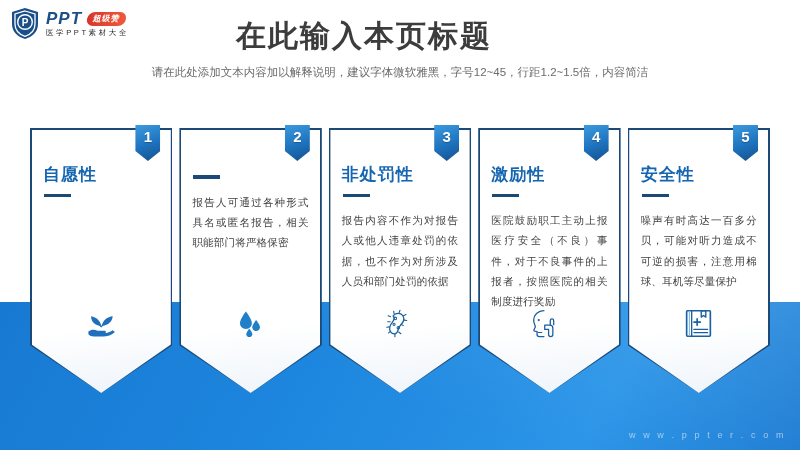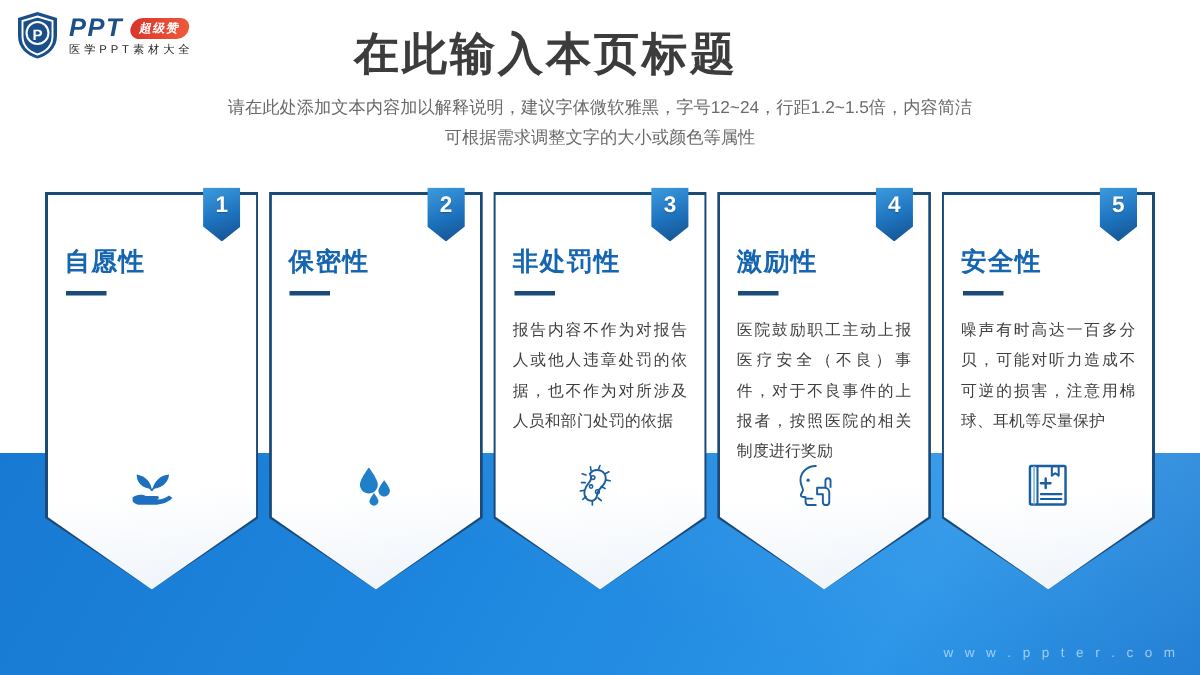--- a/index.html
+++ b/index.html
@@ -153,22 +153,21 @@
       <span class="logo-row1">
         <span class="logo-ppt">PPT</span>
         <span class="logo-badge">超级赞</span>
       </span>
       <span class="logo-sub">医学PPT素材大全</span>
     </span>
   </div>
 
   <div class="title">在此输入本页标题</div>
   <div class="subtitle">
-    <div>请在此处添加文本内容加以解释说明，建议字体微软雅黑，字号12~24，行距1.2~1.5倍，内容简洁</div>
-    <div>可根据需求调整文字的大小或颜色等属性</div>
+    <div>请在此处添加文本内容加以解释说明，建议字体微软雅黑，字号12~45，行距1.2~1.5倍，内容简洁</div>
   </div>
 
   <div class="cards">
 
     <div class="card">
       <div class="card-outline"></div>
       <div class="card-face"></div>
       <div class="badge">
         <div class="badge-shape"></div>
         <div class="badge-num">1</div>
@@ -188,22 +187,22 @@
     </div>
 
     <div class="card">
       <div class="card-outline"></div>
       <div class="card-face"></div>
       <div class="badge">
         <div class="badge-shape"></div>
         <div class="badge-num">2</div>
       </div>
       <div class="card-content">
-        <div class="card-title">保密性</div>
-        <div class="card-rule"></div>
+        <div class="card-rule"></div>
+        <div class="card-body">报告人可通过各种形式具名或匿名报告，相关职能部门将严格保密</div>
       </div>
       <div class="card-icon">
         <svg viewBox="0 0 40 34" width="34" height="29">
           <path d="M14 3 C14 3 7 12 7 16.5 C7 20.6 10.1 23.5 14 23.5 C17.9 23.5 21 20.6 21 16.5 C21 12 14 3 14 3 Z" fill="#1f7fc9"></path>
           <path d="M26 13 C26 13 21.5 18.5 21.5 21.3 C21.5 23.9 23.5 25.8 26 25.8 C28.5 25.8 30.5 23.9 30.5 21.3 C30.5 18.5 26 13 26 13 Z" fill="#1f7fc9"></path>
           <path d="M18 23 C18 23 14.5 27.5 14.5 29.6 C14.5 31.6 16 33 18 33 C20 33 21.5 31.6 21.5 29.6 C21.5 27.5 18 23 18 23 Z" fill="#1f7fc9"></path>
         </svg>
       </div>
     </div>
 

